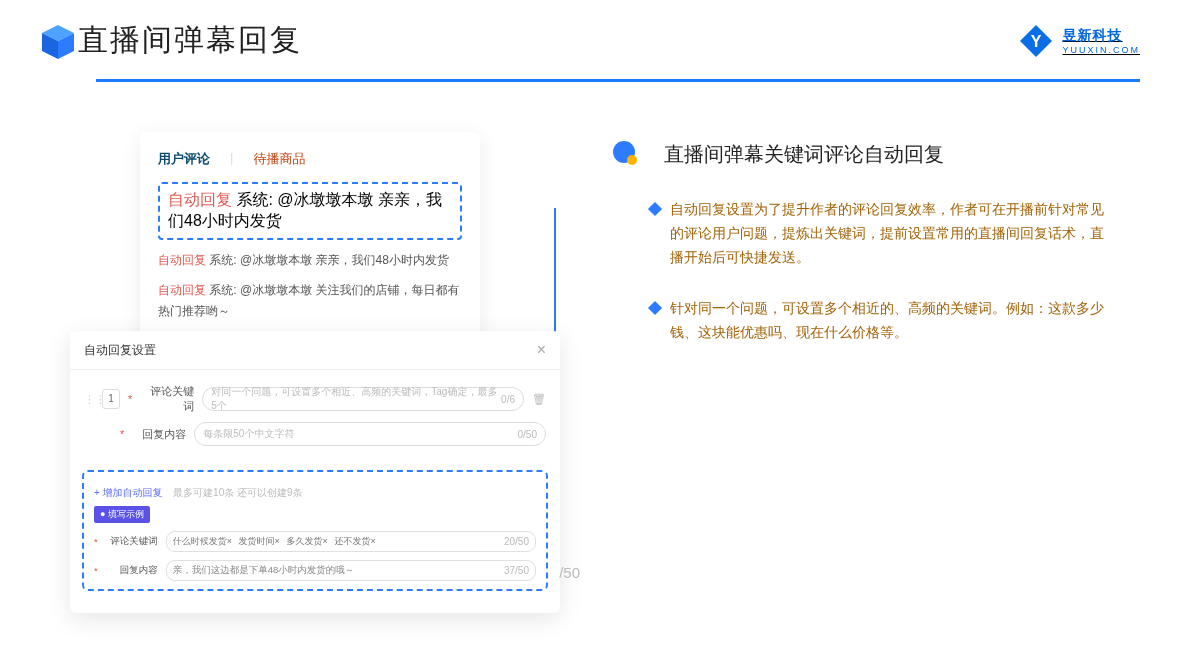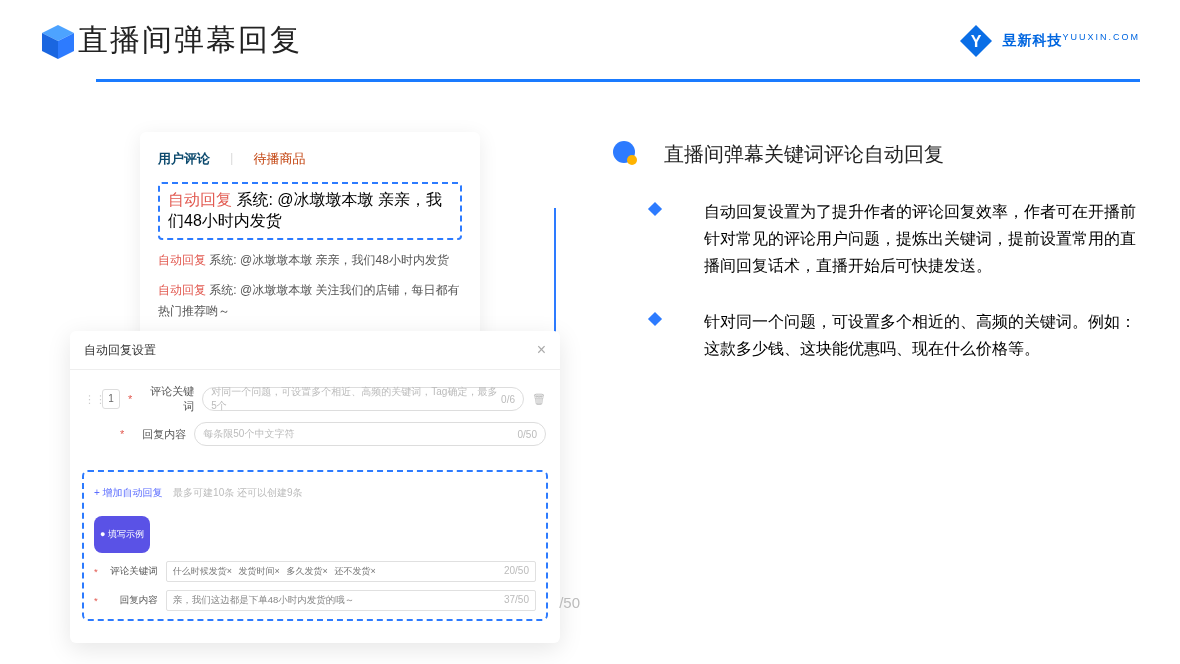--- a/index.html
+++ b/index.html
@@ -5,21 +5,21 @@
 * { margin: 0; padding: 0; box-sizing: border-box; }
 body { width: 1180px; height: 664px; font-family: "Microsoft YaHei", Arial, sans-serif; background: #fff; position: relative; overflow: hidden; }
 
 
 .header { display: flex; align-items: center; justify-content: space-between; padding: 20px 40px 10px 38px; }
 .header-left { display: flex; align-items: center; }
 .logo-cube { width: 40px; height: 40px; position: relative; }
 .page-title { font-size: 30px; font-weight: 500; color: #222; letter-spacing: 2px; }
 .brand { display: flex; align-items: center; gap: 8px; }
 .brand-icon { width: 36px; height: 36px; }
-.brand-text { display: flex; flex-direction: row; }
+.brand-text { display: flex; flex-direction: column; text-decoration: underline; }
 .brand-name { font-size: 14px; font-weight: 600; color: #0066e0; letter-spacing: 1px; }
 .brand-url { font-size: 9px; color: #0066e0; letter-spacing: 2px; }
 .header-rule { height: 3px; background: linear-gradient(to right, #1a7bff, #1a7bff); margin: 8px 40px 0 96px; }
 
 
 .main { display: flex; padding: 50px 40px 0 70px; gap: 30px; }
 .left-col { width: 490px; position: relative; }
 .right-col { flex: 1; padding-left: 20px; padding-top: 8px; }
 
 
@@ -44,38 +44,38 @@
 .req-star { color: #e25950; }
 .form-label { color: #555; width: 54px; text-align: right; }
 .form-input { flex: 1; height: 24px; border: 1px solid #ddd; border-radius: 12px; padding: 0 8px; font-size: 10px; color: #bbb; display: flex; align-items: center; justify-content: space-between; }
 .counter { color: #bbb; font-size: 10px; }
 .trash { color: #bbb; width: 14px; }
 
 
 .example-wrap { margin: 10px 12px; border: 2px dashed #2d7bff; border-radius: 6px; padding: 10px 10px 8px 10px; position: relative; }
 .add-link { color: #5a6cff; font-size: 10px; }
 .add-hint { color: #bbb; font-size: 10px; margin-left: 6px; }
-.example-badge { display: inline-block; background: #5a52e6; color: #fff; font-size: 9px; padding: 12px 6px; border-radius: 8px; margin-top: 16px; }
+.example-badge { display: inline-block; background: #5a52e6; color: #fff; font-size: 9px; padding: 2px 6px; border-radius: 2px; margin-top: 6px; }
 .ex-row { display: flex; align-items: center; gap: 8px; margin-top: 8px; font-size: 9.5px; }
 .ex-label { color: #555; width: 52px; text-align: right; }
-.ex-input { flex: 1; border: 1px solid #e0e0e0; border-radius: 2px; padding: 3px 6px; display: flex; justify-content: space-between; align-items: flex-start; color: #888; background: #fff; }
+.ex-input { flex: 1; border: 1px solid #e0e0e0; border-radius: 9px; padding: 3px 6px; display: flex; justify-content: space-between; align-items: center; color: #888; background: #fff; }
 .tag-chip { color: #777; font-size: 9px; margin-right: 4px; }
 .outside-counter { position: absolute; right: -34px; bottom: 8px; font-size: 15px; color: #bbb; }
 
 
 .connector { position: absolute; border: 0; z-index: 0; }
 .line-v { width: 2px; background: #2d7bff; }
 
 
 .section-head { display: flex; align-items: center; gap: 26px; margin-bottom: 30px; }
 .bubble-icon { width: 28px; height: 28px; position: relative; }
 .section-title { font-size: 20px; color: #222; font-weight: 500; }
 .bullet-item { display: flex; gap: 10px; margin-bottom: 28px; padding-left: 40px; }
 .diamond { width: 10px; height: 10px; background: #2d7bff; transform: rotate(45deg); margin-top: 6px; flex-shrink: 0; }
-.bullet-text { font-size: 16px; color: #000000; line-height: 1.7; max-width: 440px; margin-left: 34px; }
+.bullet-text { font-size: 14px; color: #a16207; line-height: 1.7; max-width: 440px; }
 </style>
 </head>
 <body>
 
 <div class="header">
   <div class="header-left">
     <div class="logo-cube">
       <svg viewBox="0 0 40 40">
           <polygon points="20,4 36,12 20,20 4,12" fill="#4da3ff"></polygon>
           <polygon points="4,12 20,20 20,38 4,30" fill="#1a66e0"></polygon>

